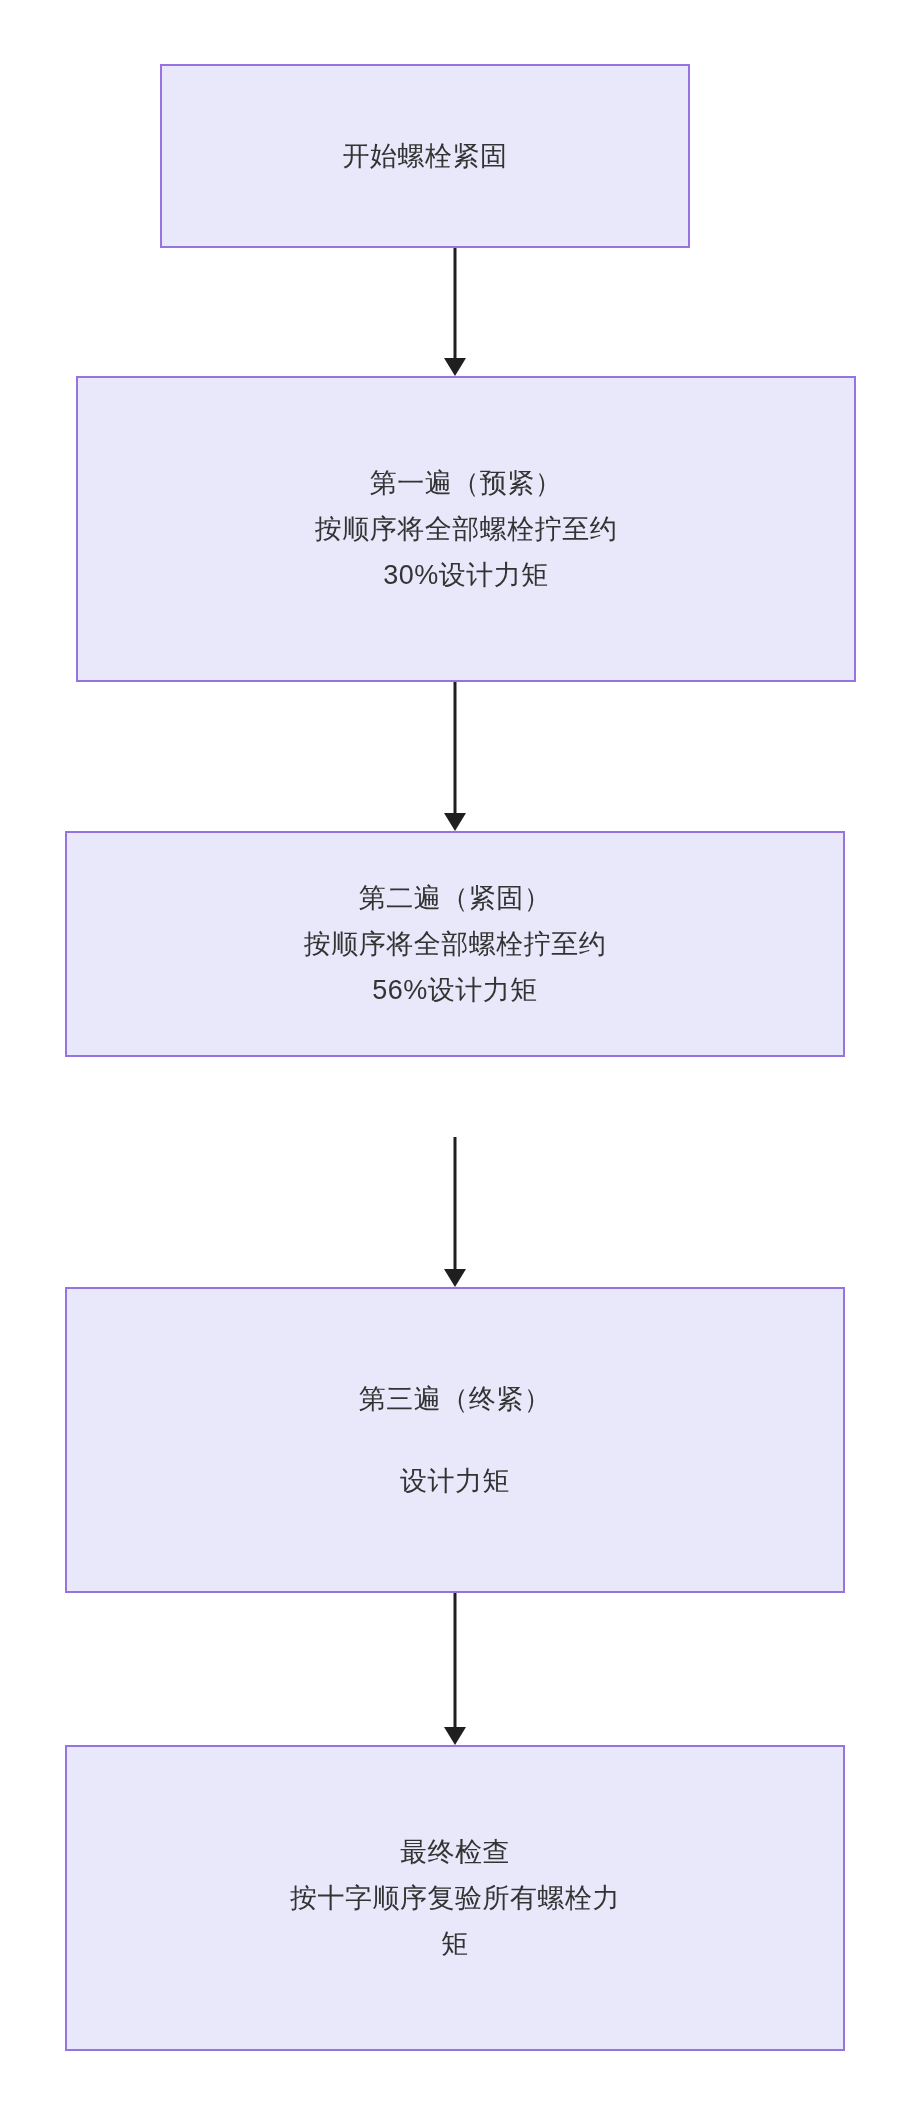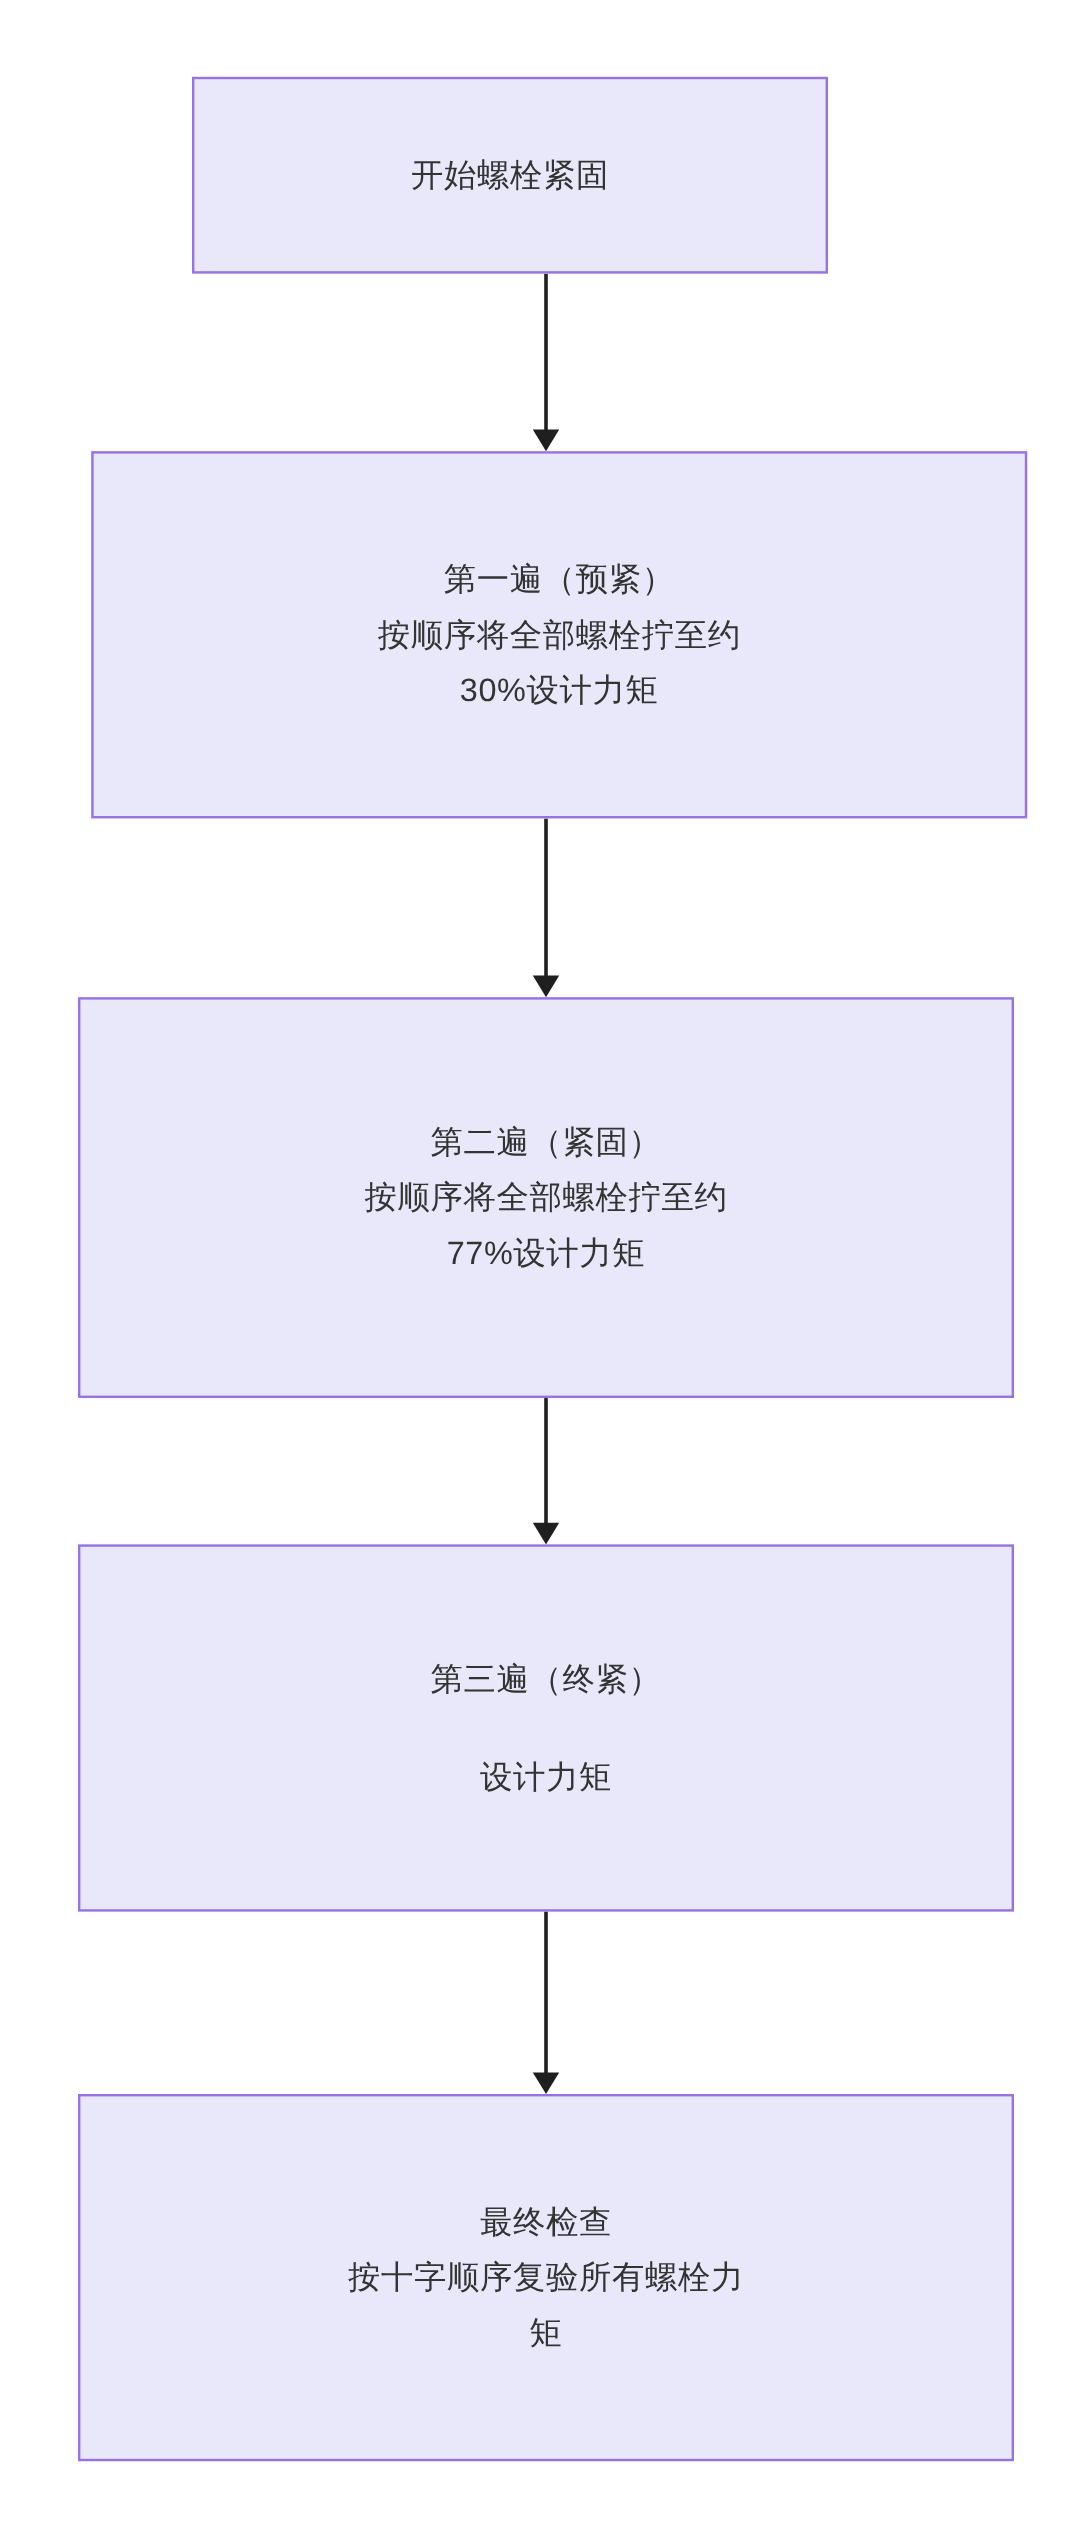--- a/index.html
+++ b/index.html
@@ -77,34 +77,34 @@
     <g>
       <line class="edge-path" x1="455" y1="1137" x2="455" y2="1271"></line>
       <polygon class="edge-head" points="444,1269 466,1269 455,1287"></polygon>
     </g>
     <g>
       <line class="edge-path" x1="455" y1="1592" x2="455" y2="1729"></line>
       <polygon class="edge-head" points="444,1727 466,1727 455,1745"></polygon>
     </g>
   </svg>
 
-  <div class="node" id="node-start" style="left:160px; top:64px; width:530px; height:164px;font-family:Liberation Serif, serif;">
+  <div class="node" id="node-start" style="left:160px; top:64px; width:530px; height:184px;font-family:Liberation Serif, serif;">
     <span class="node-line">开始螺栓紧固</span>
   </div>
 
   <div class="node" id="node-pass1" style="left:76px; top:376px; width:780px; height:306px;">
     <span class="node-line">第一遍（预紧）</span>
     <span class="node-line">按顺序将全部螺栓拧至约</span>
     <span class="node-line">30%设计力矩</span>
   </div>
 
-  <div class="node" id="node-pass2" style="left:65px; top:831px; width:780px; height:334px;">
+  <div class="node" id="node-pass2" style="left:65px; top:831px; width:780px; height:226px;">
     <span class="node-line">第二遍（紧固）</span>
     <span class="node-line">按顺序将全部螺栓拧至约</span>
-    <span class="node-line">77%设计力矩</span>
+    <span class="node-line">56%设计力矩</span>
   </div>
 
   <div class="node" id="node-pass3" style="left:65px; top:1287px; width:780px; height:306px;gap:36px;">
     <span class="node-line">第三遍（终紧）</span>
     <span class="node-line">设计力矩</span>
   </div>
 
   <div class="node" id="node-final-check" style="left:65px; top:1745px; width:780px; height:306px;justify-content:center;">
     <span class="node-line">最终检查</span>
     <span class="node-line">按十字顺序复验所有螺栓力</span>

